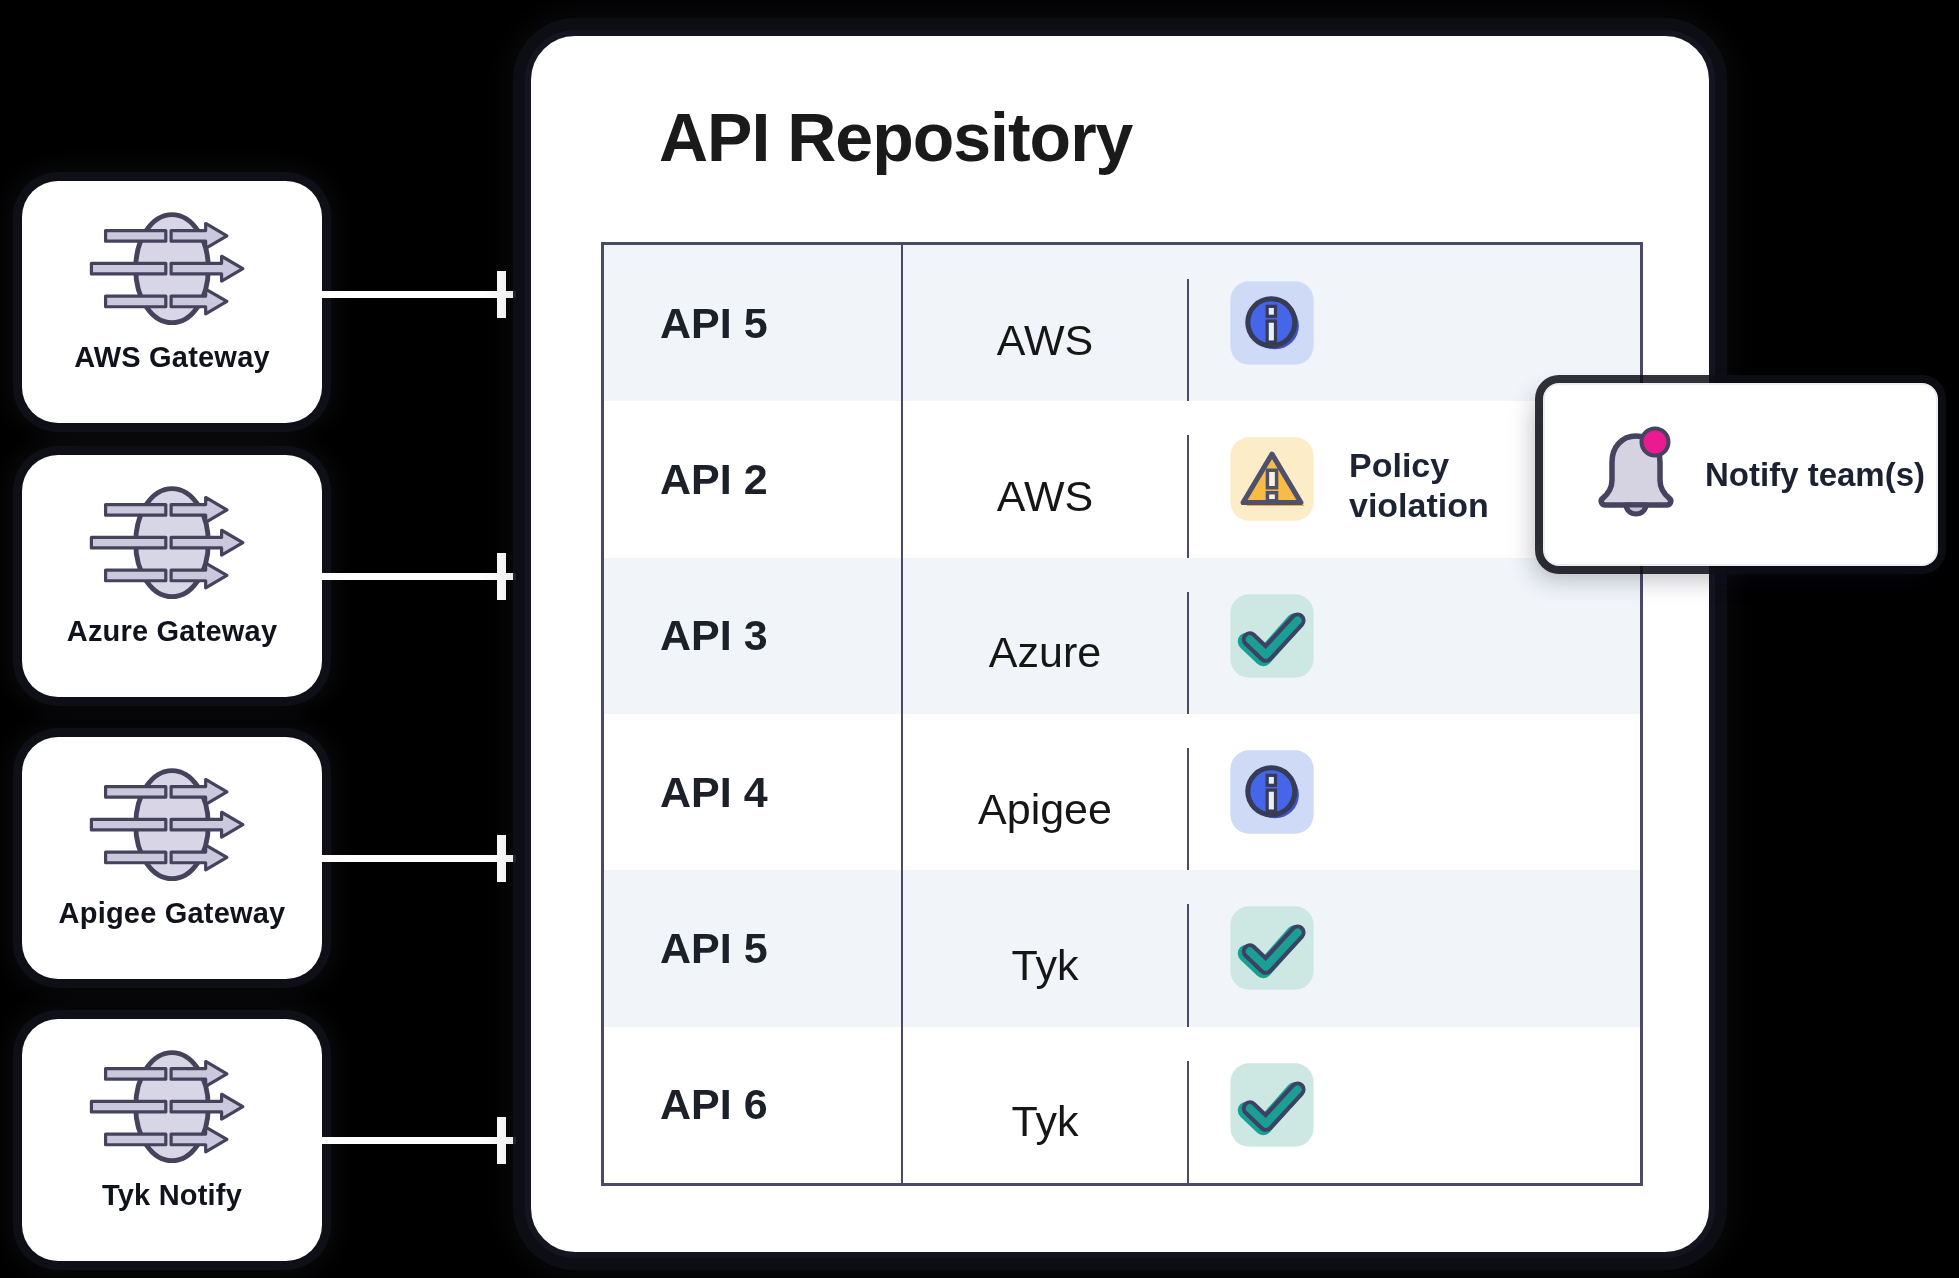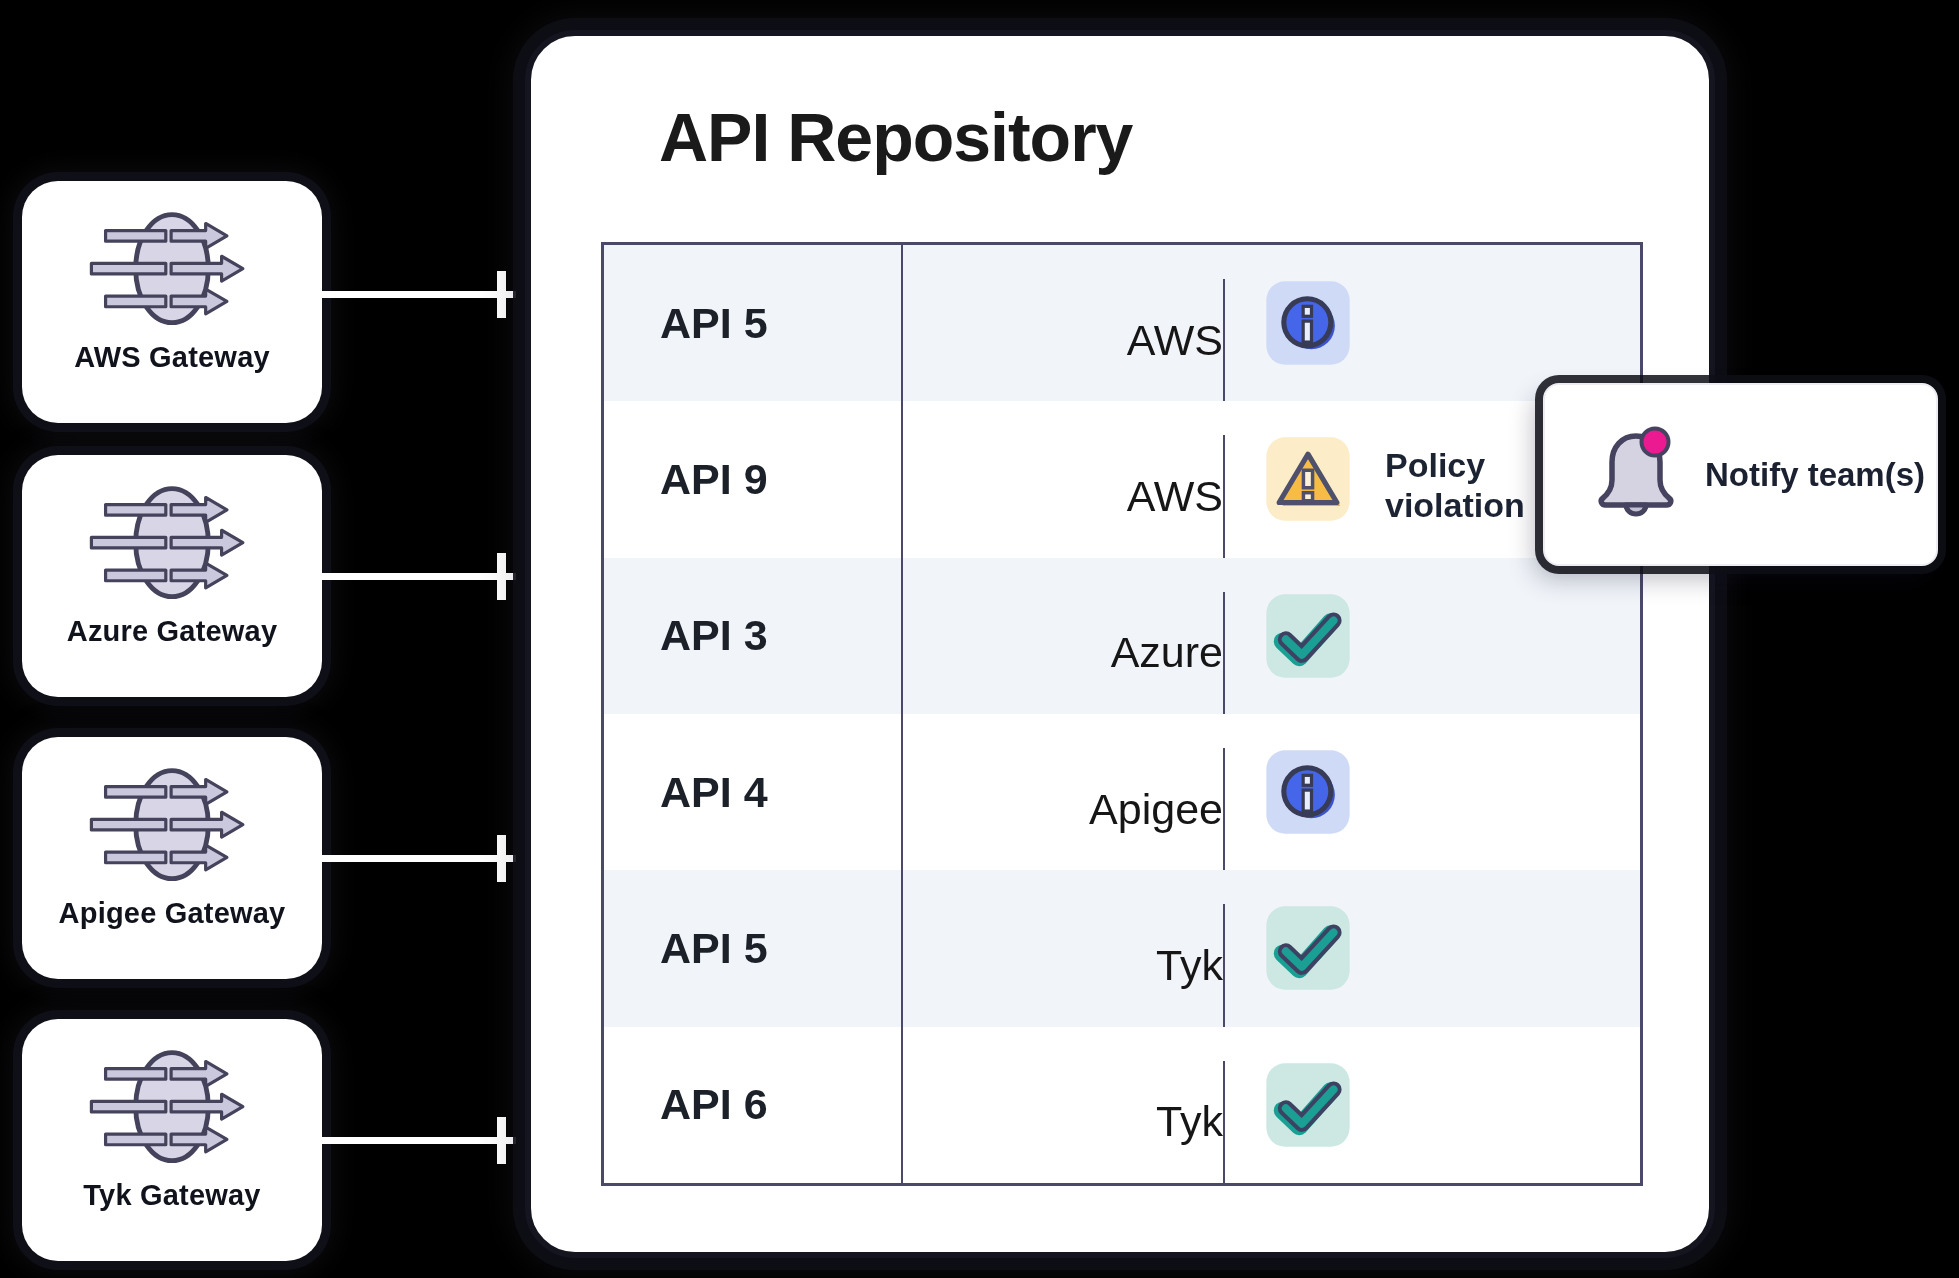--- a/index.html
+++ b/index.html
@@ -49,21 +49,21 @@
   .api-table{
     position:absolute;left:70px;top:206px;width:1042px;height:944px;
     border:3px solid #4a4a68;box-sizing:border-box;
     display:flex;flex-direction:column;background:#ffffff;
   }
   .trow{flex:1;display:flex;background:#ffffff;}
   .trow.alt{background:#f1f5fa;}
   .tcell{display:flex;align-items:center;box-sizing:border-box;}
   .cell-api{width:299px;border-right:2.5px solid #4a4a68;padding-left:56px;
     font-size:43px;font-weight:bold;color:#1b2029;}
-  .cell-gw{width:322px;border-right:2.5px solid #4a4a68;justify-content:flex-end;
+  .cell-gw{width:286px;border-right:2.5px solid #4a4a68;justify-content:center;
     font-size:43px;color:#161616;margin-top:34px;}
   .cell-status{flex:1;padding-left:40px;gap:34px;}
   .status-icon{width:86px;height:86px;flex:0 0 auto;display:flex;}
   .status-icon svg{width:86px;height:86px;}
   .status-note{
     font-size:34px;font-weight:bold;color:#1c2333;line-height:1.18;width:200px;
     white-space:pre-line;
     margin-top:12px;
   }
   
@@ -135,21 +135,21 @@
     <g fill="#cac8dc" stroke="#45435c" stroke-width="3.6" stroke-linejoin="round">
       <rect x="30" y="30" width="68" height="12"></rect>
       <rect x="14" y="67" width="84" height="12"></rect>
       <rect x="30" y="104" width="68" height="12"></rect>
       <path d="M104 30 h39 v-8 l24 14 l-24 14 v-8 h-39 Z"></path>
       <path d="M104 67 h57 v-8 l24 14 l-24 14 v-8 h-57 Z"></path>
       <path d="M104 104 h39 v-8 l24 14 l-24 14 v-8 h-39 Z"></path>
     </g>
   </svg>
 </span>
-  <span class="card-label">Tyk Gateway</span>
+  <span class="card-label">Tyk Notify</span>
 </div>
 
 <div class="connector c1">
     <span class="tick"></span>
   </div>
 <div class="connector c2">
     <span class="tick"></span>
   </div>
 <div class="connector c3">
     <span class="tick"></span>
@@ -178,21 +178,21 @@
       <rect x="28.4" y="19.6" width="6.2" height="7.4" fill="#e9eefc" stroke="#373b56" stroke-width="2.4"></rect>
       <rect x="28.4" y="30.6" width="6.2" height="15.6" fill="#e9eefc" stroke="#373b56" stroke-width="2.4"></rect>
     </svg>
           </span>
       <span class="status-note"></span>
     </div>
   </div>
 
   <div class="trow">
     <div class="tcell cell-api">
-          <span>API 9</span>
+          <span>API 2</span>
         </div>
     <div class="tcell cell-gw">
           <span>AWS</span>
         </div>
     <div class="tcell cell-status">
       <span class="status-icon">
             <svg viewBox="0 0 64 64" xmlns="http://www.w3.org/2000/svg">
       <rect x="1" y="1" width="62" height="62" rx="14" fill="#fcecc8"></rect>
       <path d="M34.5 16 L56 52 H13 Z" fill="#efae35"></path>
       <path d="M32 13.5 L53.5 49.5 H10.5 Z" fill="#f7bc45" stroke="#4f506c" stroke-width="3.8" stroke-linejoin="round"></path>

